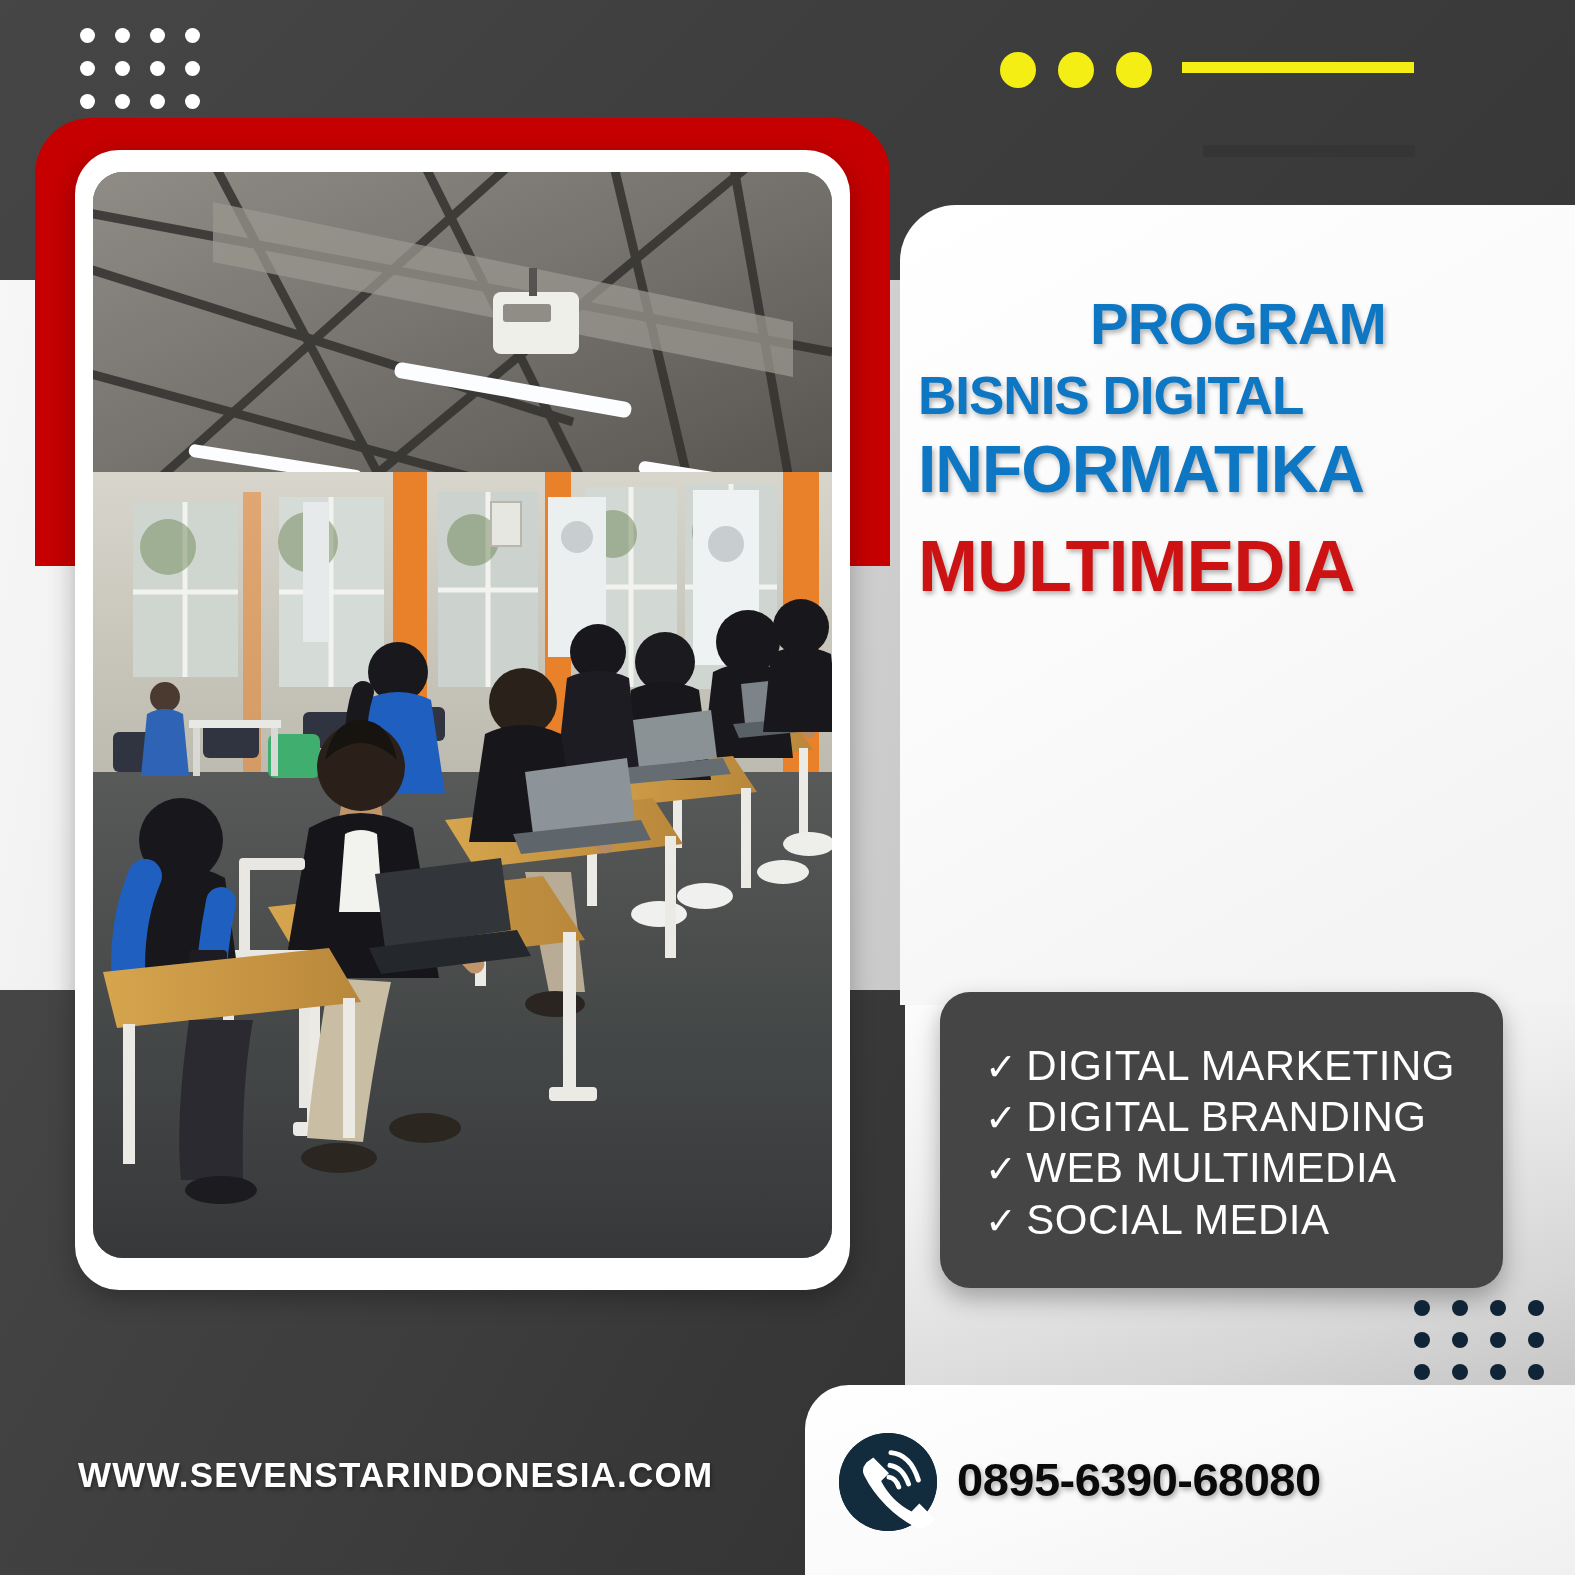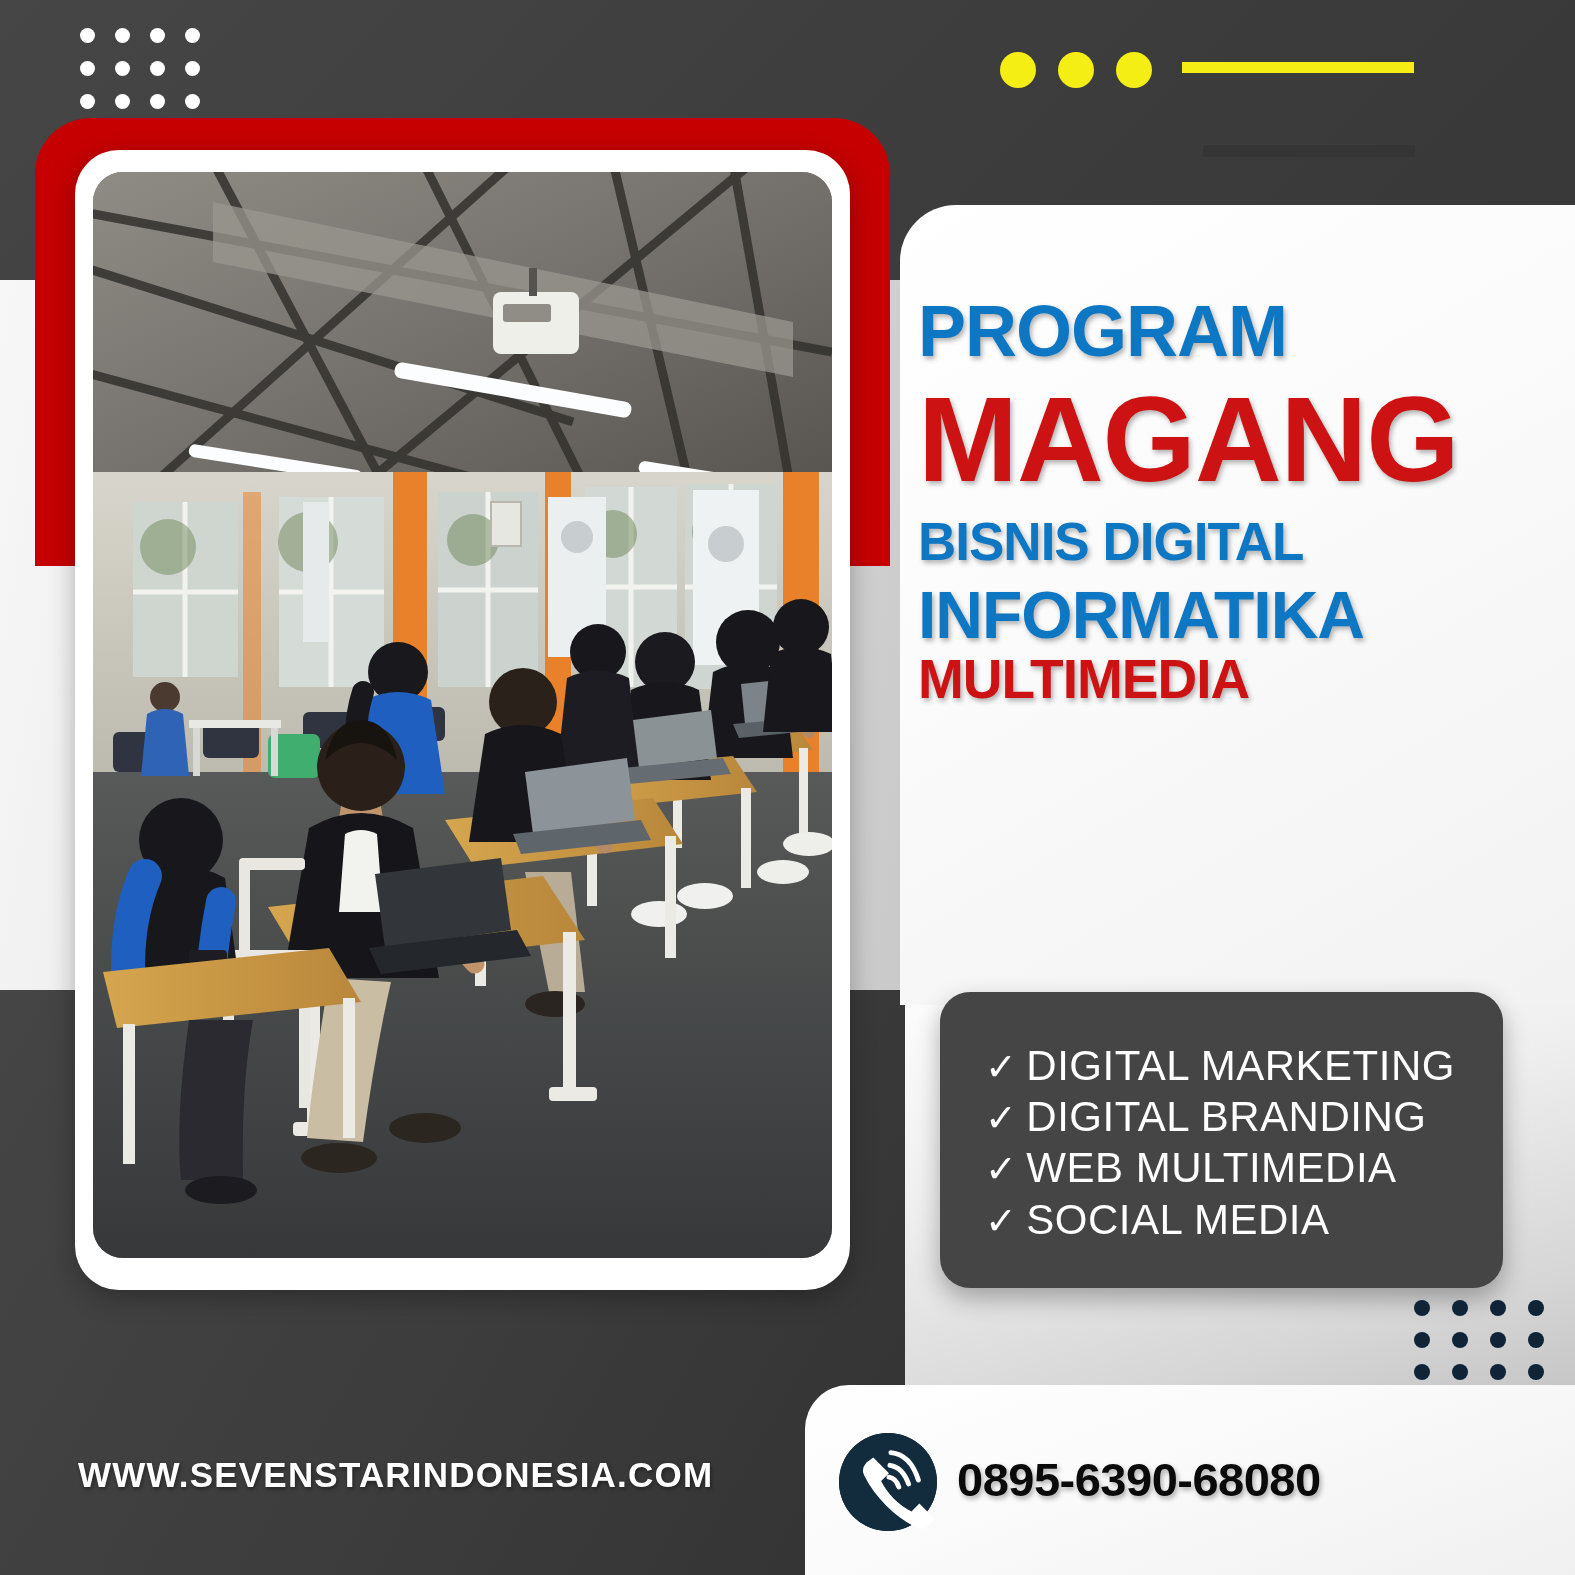--- a/index.html
+++ b/index.html
@@ -74,26 +74,26 @@
   }
   #headline-stack{
     position:absolute;left:918px;top:295px;width:640px;
   }
   .hl{
     margin:0;font-weight:bold;letter-spacing:-1px;line-height:1.0;
     text-shadow:2px 3px 5px rgba(0,0,0,.30);white-space:nowrap;
   }
   .hl-blue{color:#0e77c4;}
   .hl-red{color:#cc1212;}
-  #hl-program{font-size:72px;}
+  #hl-program{font-size:58px;text-align:center;}
   #hl-magang{font-size:120px;margin-top:12px;}
   #hl-smk{font-size:62px;margin-top:18px;letter-spacing:-1.5px;}
   #hl-bisnis{font-size:53px;margin-top:16px;letter-spacing:-1px;}
   #hl-informatika{font-size:66px;margin-top:14px;letter-spacing:-1px;}
-  #hl-multimedia{font-size:55px;margin-top:4px;letter-spacing:-1px;}
+  #hl-multimedia{font-size:72px;margin-top:28px;letter-spacing:-1px;}
 
   
   #features-box{
     position:absolute;left:940px;top:992px;width:563px;height:296px;
     background:#454545;border-radius:30px;
     box-shadow:0 10px 24px rgba(0,0,0,.30);
   }
   #features-list{
     position:absolute;left:985px;top:1040px;width:520px;
     list-style:none;margin:0;padding:0;
@@ -398,21 +398,20 @@
           <ellipse cx="690" cy="700" rx="26" ry="12"></ellipse>
           <ellipse cx="716" cy="672" rx="26" ry="12"></ellipse>
         </g>
       </svg>
     </div>
   </div>
 
   <div id="headline-card"></div>
   <div id="headline-stack">
     <div class="hl hl-blue" id="hl-program">PROGRAM</div>
-    <div class="hl hl-red" id="hl-magang">MAGANG</div>
     <div class="hl hl-blue" id="hl-bisnis">BISNIS DIGITAL</div>
     <div class="hl hl-blue" id="hl-informatika">INFORMATIKA</div>
     <div class="hl hl-red" id="hl-multimedia">MULTIMEDIA</div>
   </div>
 
   <div id="features-box"></div>
   <ul id="features-list">
     <li>
       <span class="check">✓</span>
       <span>DIGITAL MARKETING</span>

